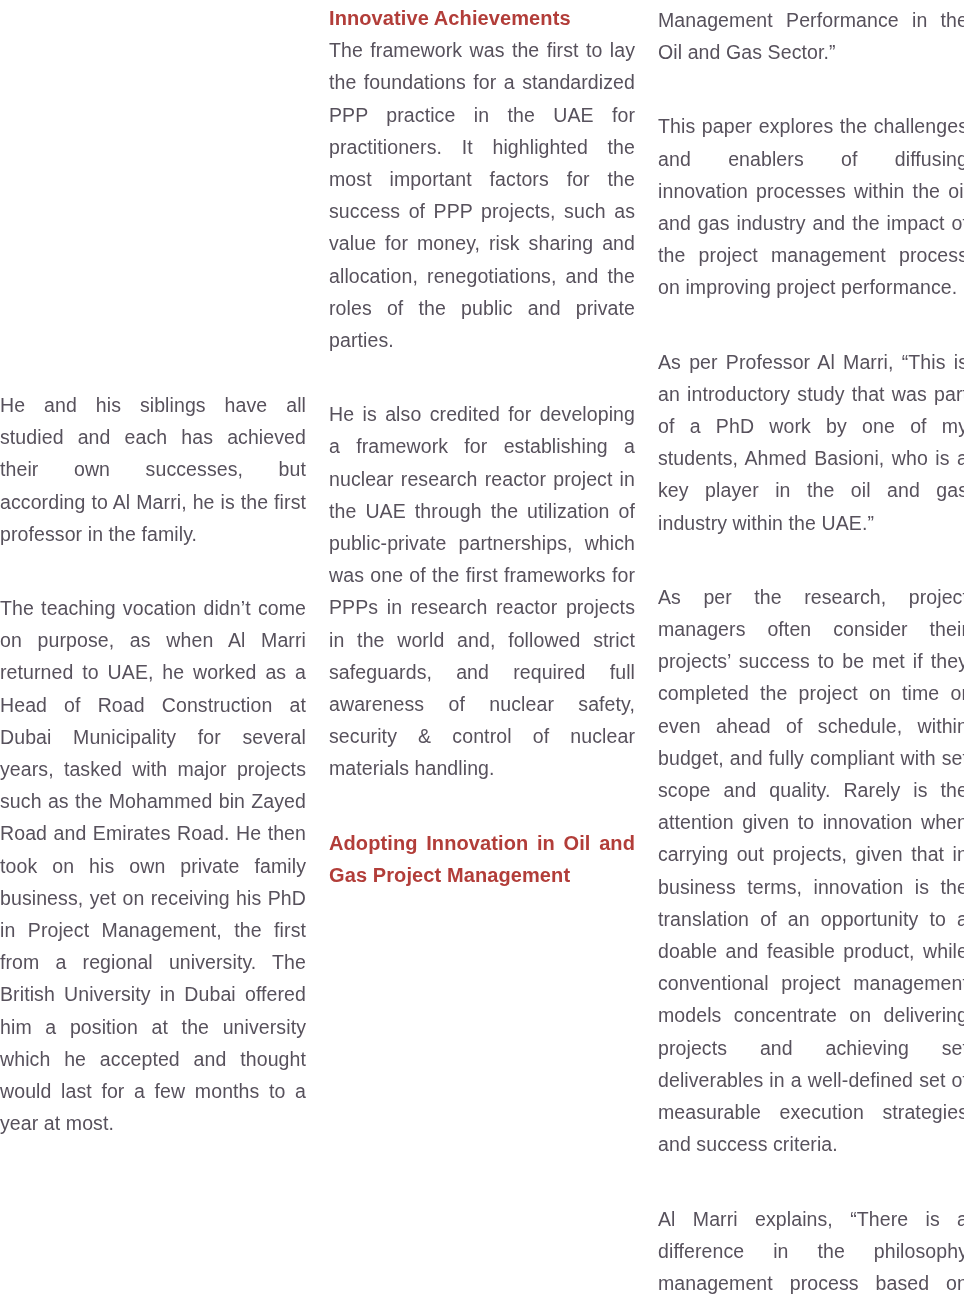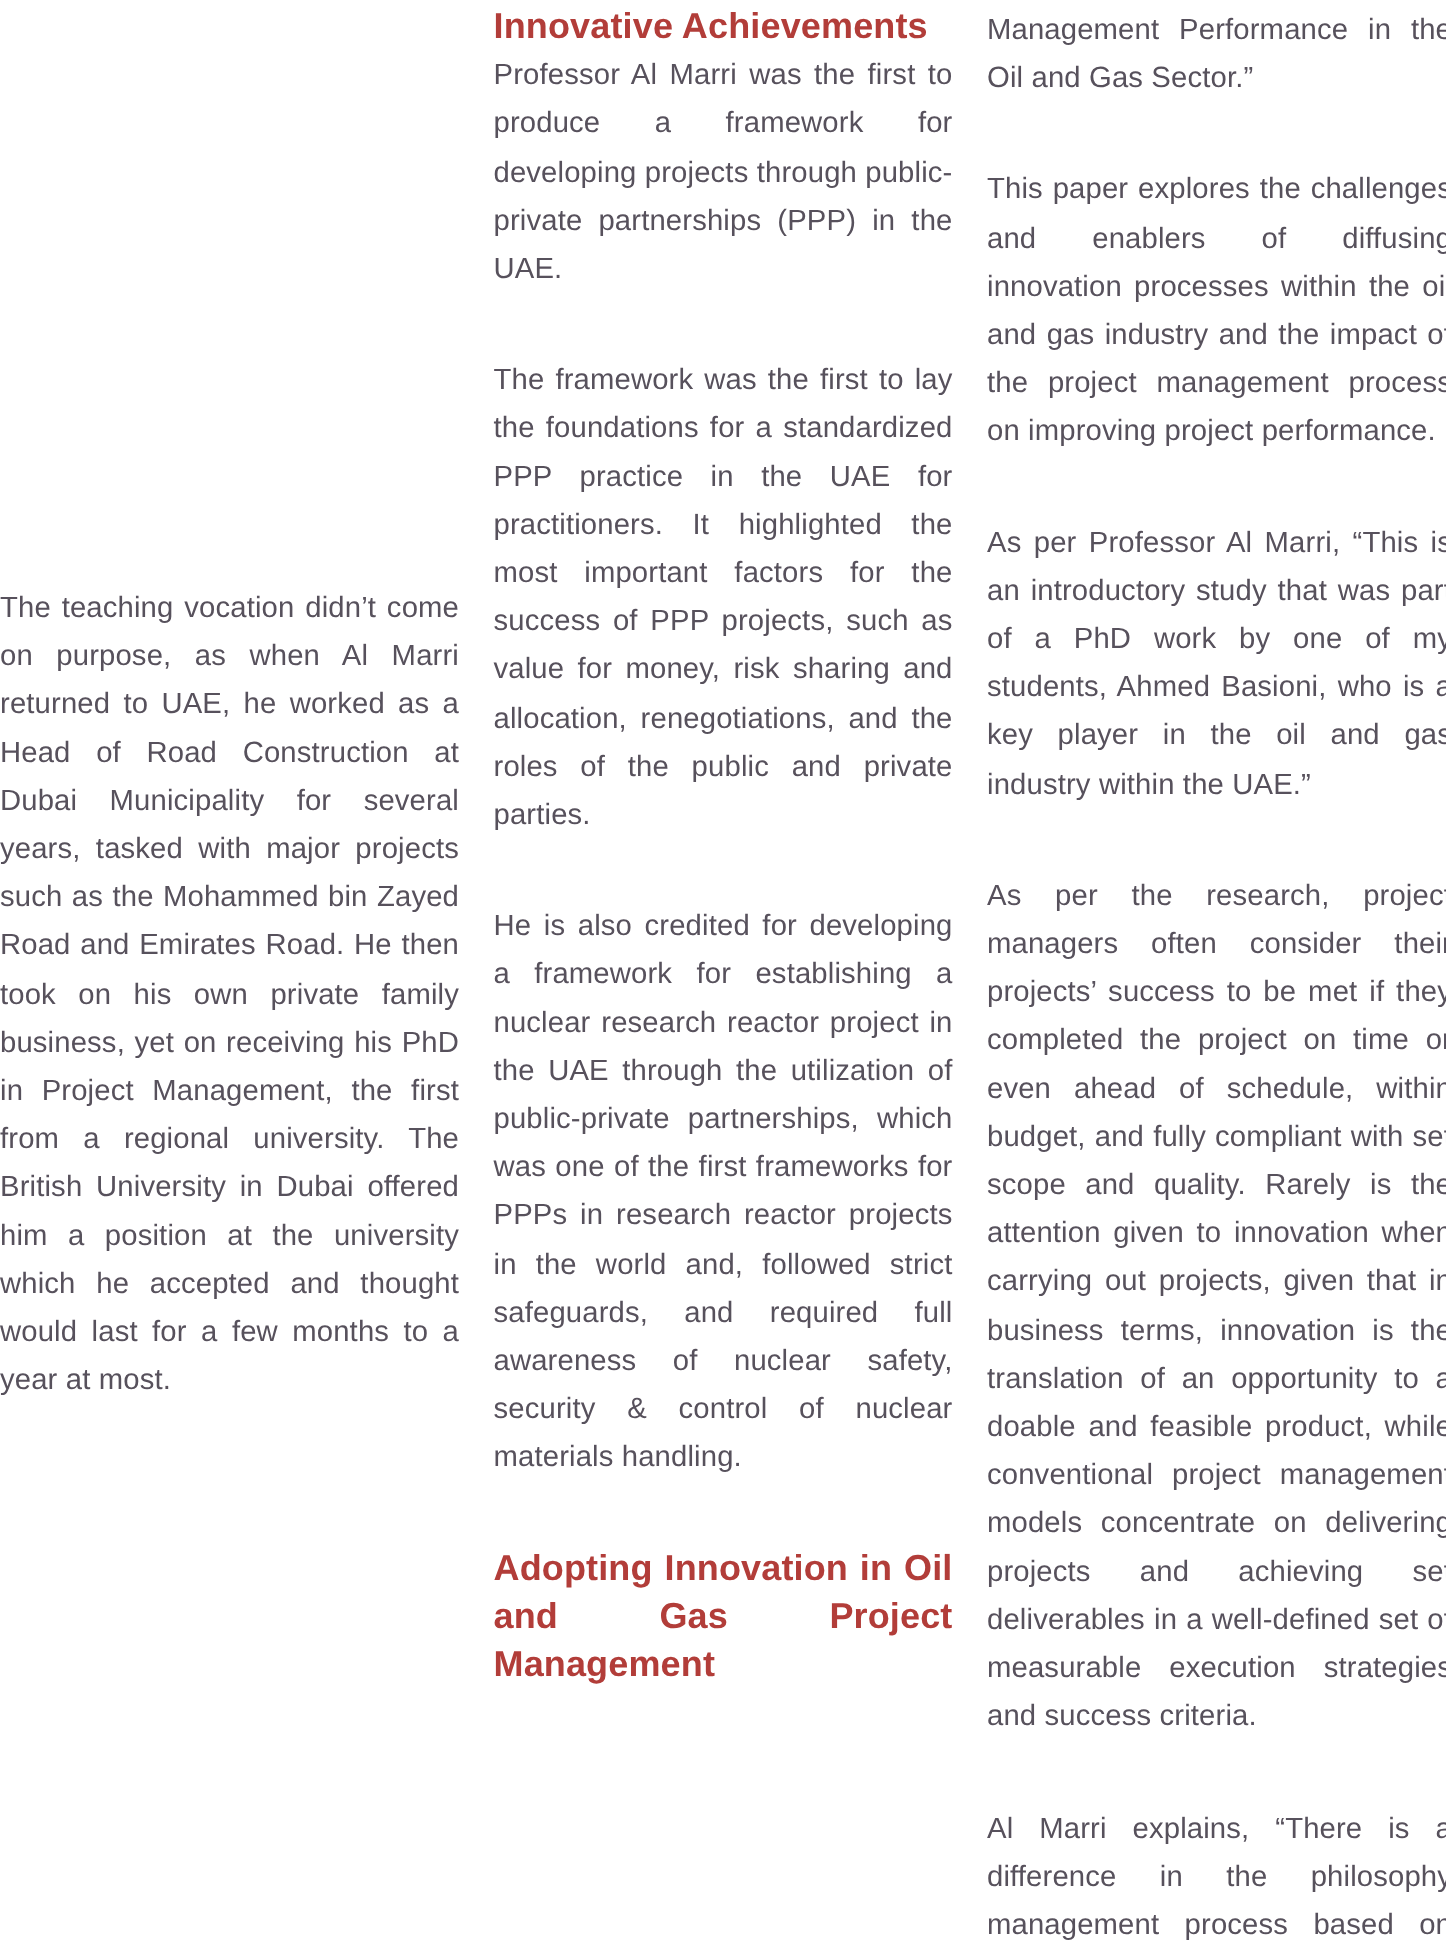--- a/index.html
+++ b/index.html
@@ -32,40 +32,40 @@
   }
   .col-left   { left: 0;     top: 389px; }
   .col-middle { left: 329px; top: 2px;  }
   .col-right  { left: 658px; top: 4px; width: 310px; }
   .para {
     margin: 0 0 42px 0;
   }
   .para:last-child { margin-bottom: 0; }
   .heading {
     margin: 0;
-    font-size: 24px;
+    font-size: 20px;
     line-height: 32.2px;
     font-weight: bold;
     color: #B23D39;
     text-align: justify;
   }
 </style>
 </head>
 <body style="background: rgb(255, 255, 255);">
 
 <div class="page">
 
   <div class="col col-left" style="color: rgb(87, 81, 92);">
+    <p class="para">He and his siblings have all studied and each has achieved their own successes, but according to Al Marri, he is the first professor in the family.</p>
     <p class="para">The teaching vocation didn’t come on purpose, as when Al Marri returned to UAE, he worked as a Head of Road Construction at Dubai Municipality for several years, tasked with major projects such as the Mohammed bin Zayed Road and Emirates Road. He then took on his own private family business, yet on receiving his PhD in Project Management, the first from a regional university. The British University in Dubai offered him a position at the university which he accepted and thought would last for a few months to a year at most.</p>
 
   </div>
 
   <div class="col col-middle" style="color: rgb(87, 81, 92);">
     <h3 class="heading" style="color: rgb(178, 61, 57);">Innovative Achievements</h3>
-    <p class="para">Professor Al Marri was the first to produce a framework for developing projects through public-private partnerships (PPP) in the UAE.</p>
     <p class="para">The framework was the first to lay the foundations for a standardized PPP practice in the UAE for practitioners. It highlighted the most important factors for the success of PPP projects, such as value for money, risk sharing and allocation, renegotiations, and the roles of the public and private parties.</p>
     <p class="para">He is also credited for developing a framework for establishing a nuclear research reactor project in the UAE through the utilization of public-private partnerships, which was one of the first frameworks for PPPs in research reactor projects in the world and, followed strict safeguards, and required full awareness of nuclear safety, security &amp; control of nuclear materials handling.</p>
     <h3 class="heading" style="color: rgb(178, 61, 57);">Adopting Innovation in Oil and Gas Project Management</h3>
 
   </div>
 
   <div class="col col-right" style="color: rgb(87, 81, 92);">
     <p class="para">Management Performance in the Oil and Gas Sector.”</p>
     <p class="para">This paper explores the challenges and enablers of diffusing innovation processes within the oil and gas industry and the impact of the project management process on improving project performance.</p>
     <p class="para">As per Professor Al Marri, “This is an introductory study that was part of a PhD work by one of my students, Ahmed Basioni, who is a key player in the oil and gas industry within the UAE.”</p>

